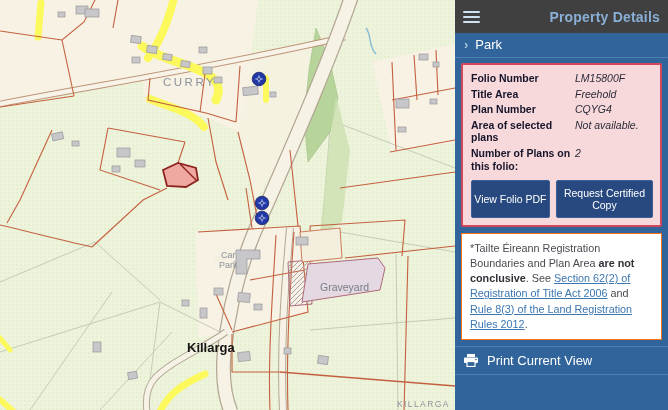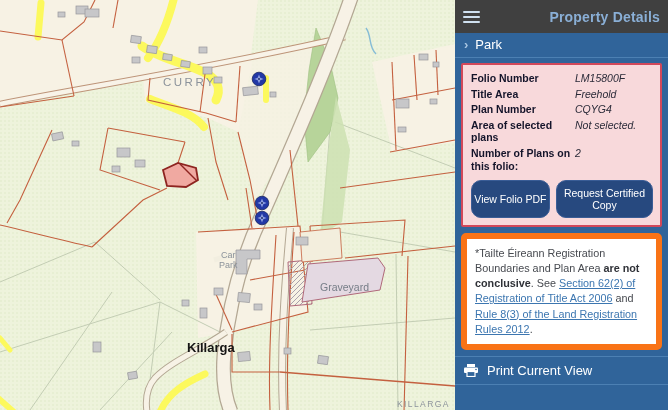--- a/index.html
+++ b/index.html
@@ -20,24 +20,24 @@
   .back-row{display:flex;align-items:center;gap:7px;padding:4px 9px 5px 9px;
             border-bottom:1px solid #4c80b3;font-size:13px;color:#fff;cursor:pointer;flex:0 0 auto;}
   .back-chev{color:#a9c6e2;font-size:13px;font-weight:bold;}
   .details-box{margin:5px 6px 4px 6px;background:#f8d9db;border:2px solid #d2485a;
                border-radius:2px;padding:7px 7px 7px 8px;color:#16162c;flex:0 0 auto;}
   .detail-row{display:grid;grid-template-columns:100px 1fr;column-gap:4px;
               font-size:10.5px;line-height:1.2;margin-bottom:3px;}
   .detail-row .lbl{font-weight:bold;color:#14142a;}
   .detail-row .val{color:#2a2a38;font-style:italic;}
   .btn-row{display:flex;gap:6px;margin-top:5px;}
-  .pbtn{flex:1;background:#27497f;color:#fff;border:1px solid #3a5d96;border-radius:10px;
+  .pbtn{flex:1;background:#27497f;color:#fff;border:1px solid #3a5d96;border-radius:2px;
         font-size:10.5px;font-family:"Liberation Sans",sans-serif;padding:6px 2px;cursor:pointer;}
   .pbtn.wide{flex:1.25;}
-  .disclaimer{margin:2px 6px 6px 6px;background:#fff;border:6px solid #f97316;border-radius:5px;
+  .disclaimer{margin:2px 6px 6px 6px;background:#fff;border:1px solid #f97316;border-radius:0;
               padding:7px 8px;font-size:10.8px;line-height:1.4;color:#474a50;flex:0 0 auto;}
   .disclaimer b{color:#303238;}
   .disclaimer a{color:#3c76b0;text-decoration:underline;cursor:pointer;}
   .print-row{display:flex;align-items:center;gap:9px;padding:6px 9px;font-size:13px;
              border-top:1px solid #4c80b3;border-bottom:1px solid #4c80b3;cursor:pointer;flex:0 0 auto;}
   .printer-ic svg{display:block;}
   .map-text{font-family:"Liberation Sans",sans-serif;}
 </style>
 </head>
 <body>
@@ -244,21 +244,21 @@
       <div class="detail-row">
         <span class="lbl">Title Area</span>
         <span class="val">Freehold</span>
       </div>
       <div class="detail-row">
         <span class="lbl">Plan Number</span>
         <span class="val">CQYG4</span>
       </div>
       <div class="detail-row">
         <span class="lbl">Area of selected plans</span>
-        <span class="val">Not selected.</span>
+        <span class="val">Not available.</span>
       </div>
       <div class="detail-row">
         <span class="lbl">Number of Plans on this folio:</span>
         <span class="val">2</span>
       </div>
       <div class="detail-row">
       </div>
       <div class="btn-row">
         <button class="pbtn">View Folio PDF</button>
         <button class="pbtn wide">Request Certified Copy</button>

